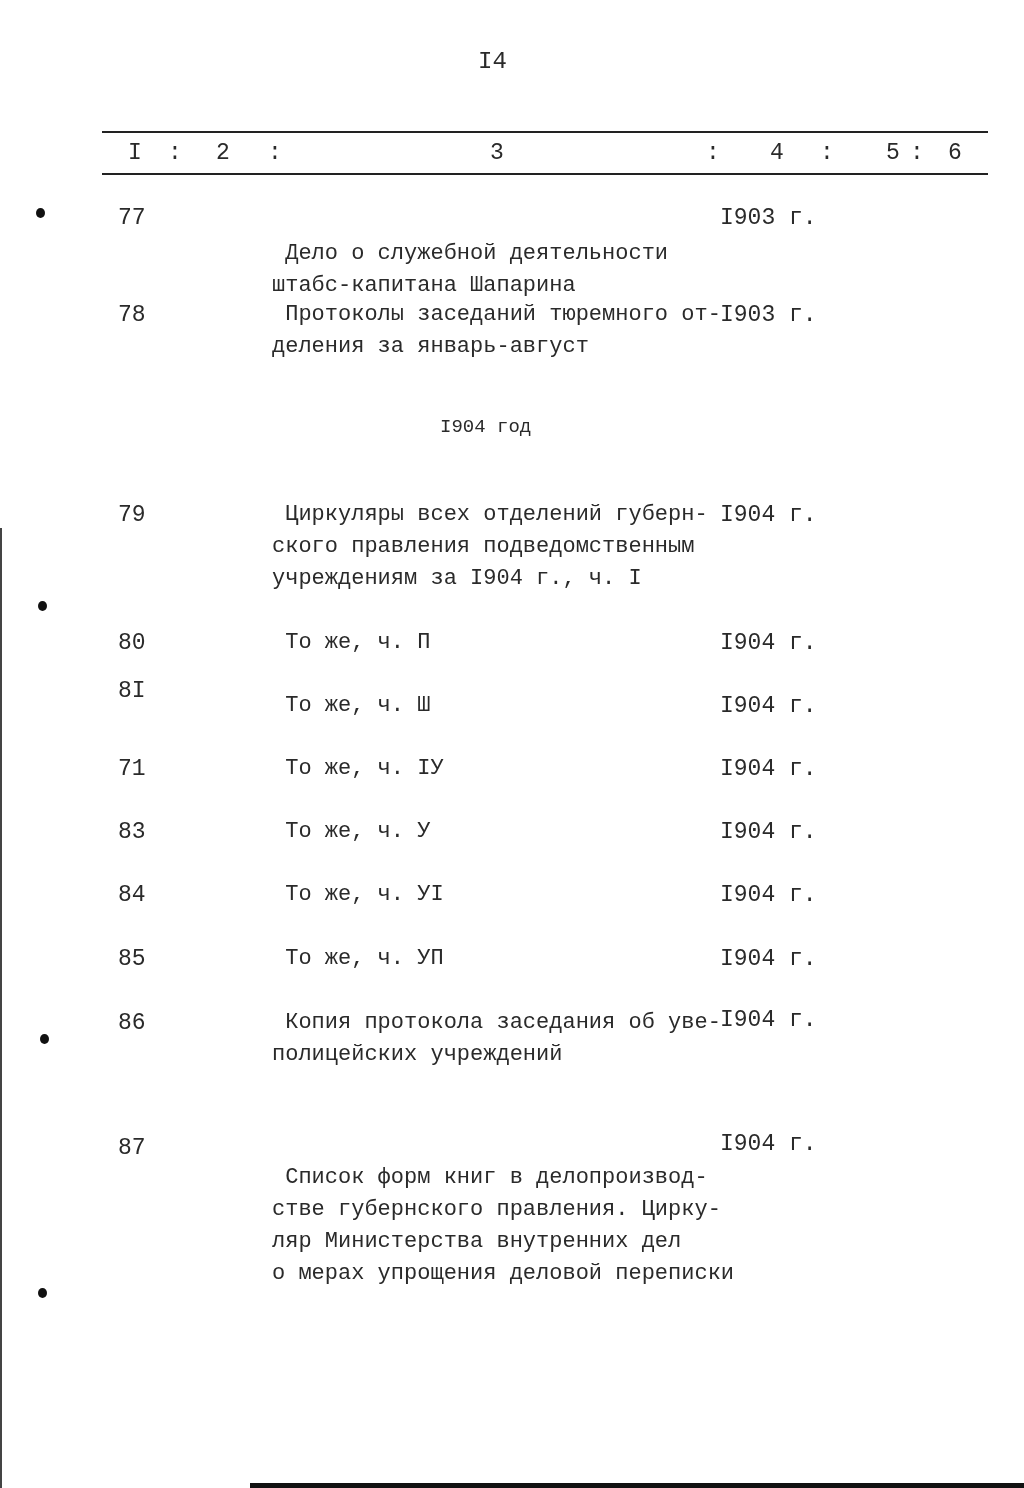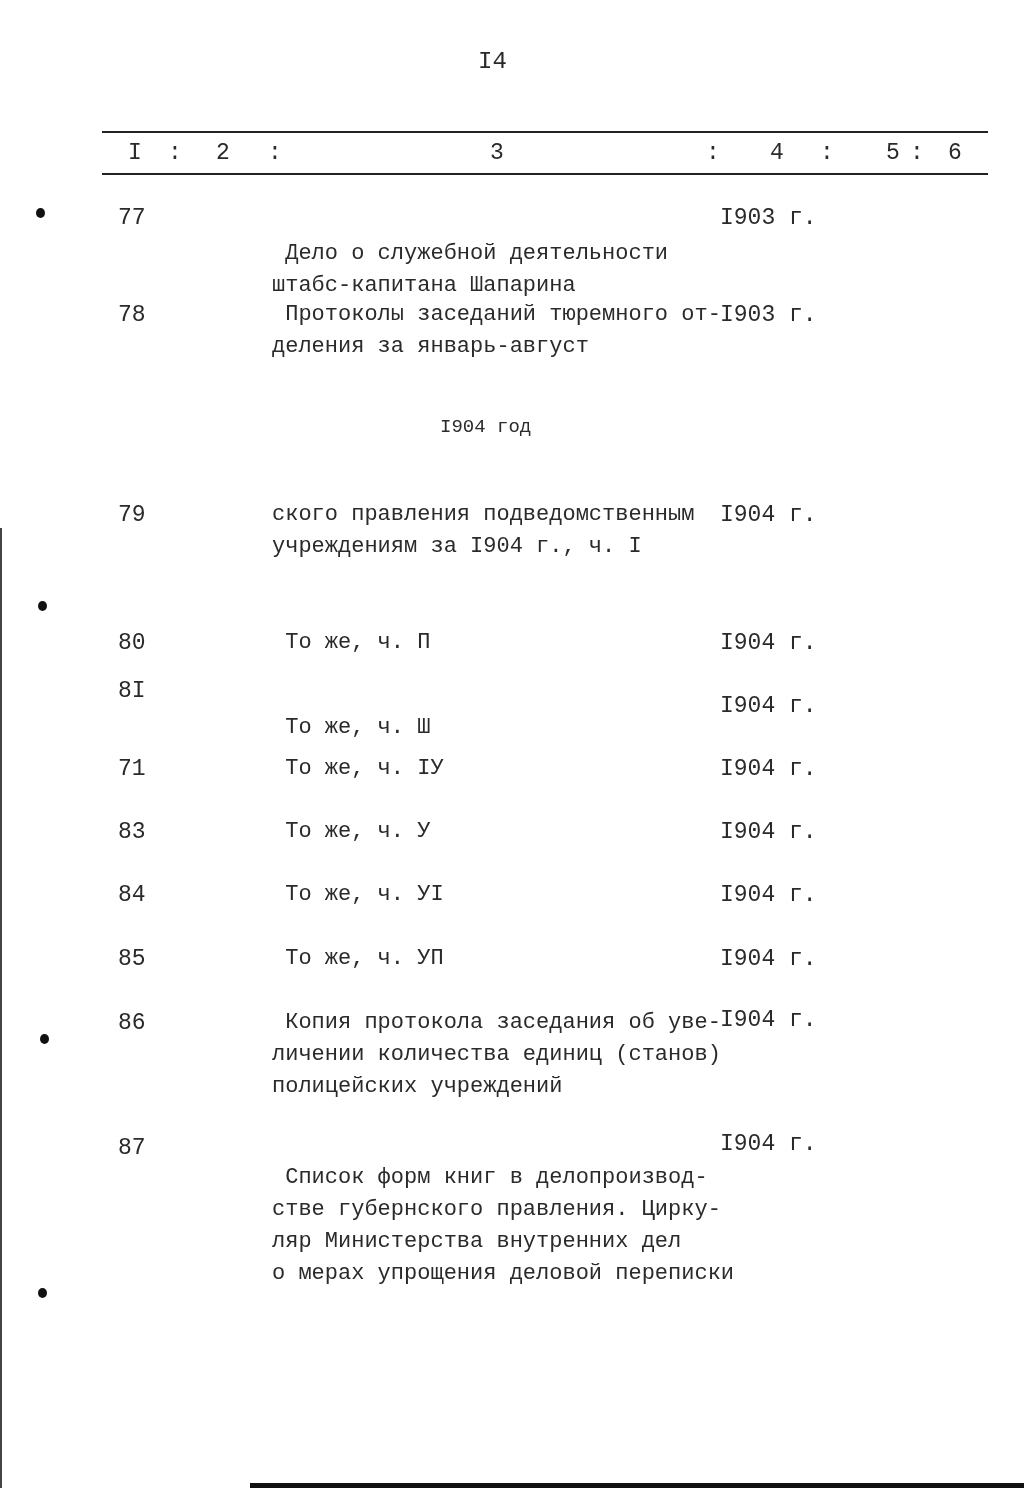--- a/index.html
+++ b/index.html
@@ -55,33 +55,34 @@
 <div class="desc" style="top:299px;">
   <div> Протоколы заседаний тюремного от-</div>
   <div>деления за январь-август</div>
 </div>
 <span class="year" style="top:302px;">I903 г.</span>
 
 <div class="section">I904 год</div>
 
 <span class="num" style="top:502px;">79</span>
 <div class="desc" style="top:499px;">
+  <div> Циркуляры всех отделений губерн-</div>
   <div>ского правления подведомственным</div>
   <div>учреждениям за I904 г., ч. I</div>
 </div>
 <span class="year" style="top:502px;">I904 г.</span>
 
 <span class="num" style="top:630px;">80</span>
 <div class="desc" style="top:627px;">
   <div> То же, ч. П</div>
 </div>
 <span class="year" style="top:630px;">I904 г.</span>
 
 <span class="num" style="top:678px;">8I</span>
-<div class="desc" style="top:712px;">
+<div class="desc" style="top:690px;">
   <div> То же, ч. Ш</div>
 </div>
 <span class="year" style="top:693px;">I904 г.</span>
 
 <span class="num" style="top:756px;">71</span>
 <div class="desc" style="top:753px;">
   <div> То же, ч. IУ</div>
 </div>
 <span class="year" style="top:756px;">I904 г.</span>
 
@@ -99,21 +100,20 @@
 
 <span class="num" style="top:946px;">85</span>
 <div class="desc" style="top:943px;">
   <div> То же, ч. УП</div>
 </div>
 <span class="year" style="top:946px;">I904 г.</span>
 
 <span class="num" style="top:1010px;">86</span>
 <div class="desc" style="top:1007px;">
   <div> Копия протокола заседания об уве-</div>
-  <div>личении количества единиц (станов)</div>
   <div>полицейских учреждений</div>
 </div>
 <span class="year" style="top:1007px;">I904 г.</span>
 
 <span class="num" style="top:1135px;">87</span>
 <div class="desc" style="top:1162px;">
   <div> Список форм книг в делопроизвод-</div>
   <div>стве губернского правления. Цирку-</div>
   <div>ляр Министерства внутренних дел</div>
   <div>о мерах упрощения деловой переписки</div>

